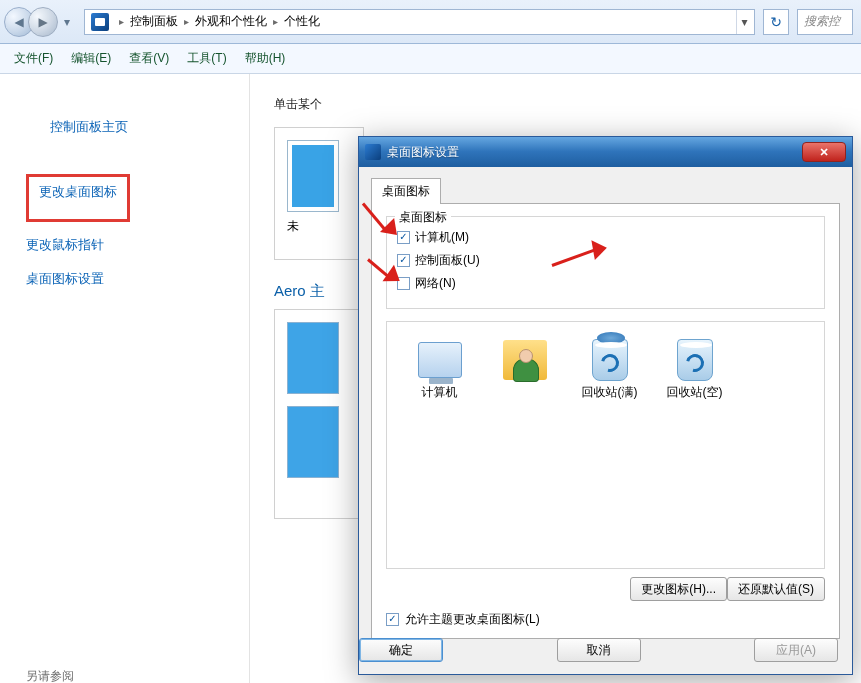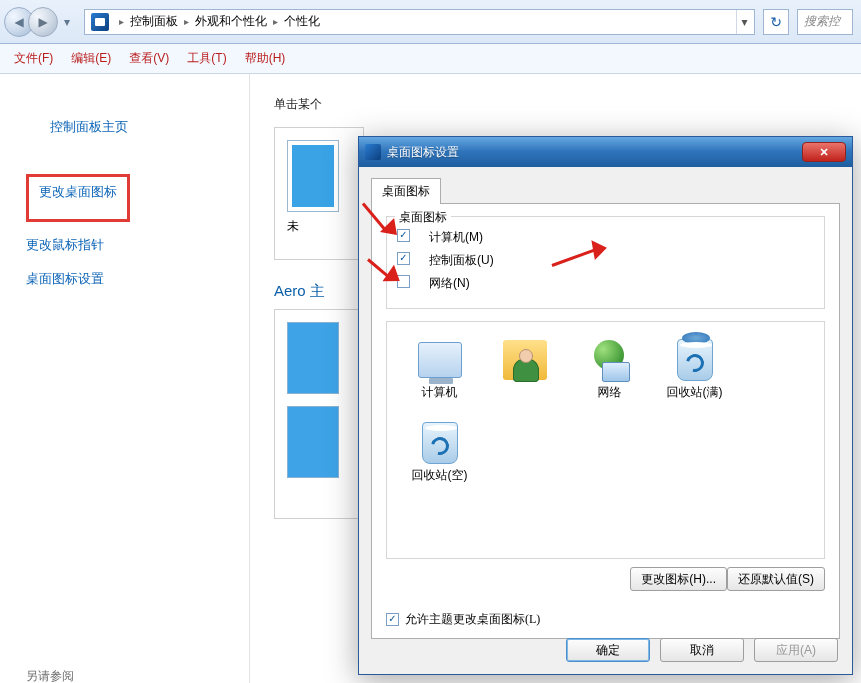--- a/index.html
+++ b/index.html
@@ -65,21 +65,21 @@
     width: 56px; height:26px;margin-left:4px;
     border:1px solid #9fb6d3;background:#fff;padding:0 6px;
     display:flex;align-items:center;color:#888;font-style:italic;
     overflow:hidden;white-space:nowrap;
   }
   
   .menubar {
     background:#f3f8ff; border-bottom:1px solid #c9d6e6;
     display:flex; gap:18px; padding:6px 14px;
   }
-  .menubar > div { color:#b91c1c; }
+  .menubar > div { color:#14532d; }
   
   .contentrow { flex:1; display:flex; overflow:hidden; }
   .sidebar {
     width: 250px; background:#fff; border-right:1px solid #e3e3e3;
     padding: 22px 10px 10px 26px;
   }
   .sidebar .link { color:#0b63b6; cursor:pointer; margin-bottom:16px; font-size:13px; }
   .sidebar .link.main { color:#0b63b6; }
   .sidebar .highlight-box {
     border:3px solid #e03b34; padding:6px 10px; display:inline-block; margin-bottom:14px;
@@ -142,21 +142,21 @@
     height:436px; display:flex; flex-direction:column;
   }
   
   .group{
     border:1px solid #d6d6d6; padding:12px 10px 10px 10px; position:relative;
     margin-bottom:12px;
   }
   .group .glegend{
     position:absolute; top:-8px; left:8px; background:#fff; padding:0 4px; font-size:12px;
   }
-  .chkrow{ display:flex; align-items:flex-start; gap:19px; margin-bottom:6px; }
+  .chkrow{ display:flex; align-items:center; gap:5px; margin-bottom:6px; }
   .chkgrid{ display:flex; }
   .chkcol{ flex:1; }
   .chk{
     width:13px;height:13px;border:1px solid #7a9ec6;background:#fff;display:inline-flex;
     align-items:center;justify-content:center;font-size:10px;color:#0a57a1;line-height:1;
   }
   .chk.checked::after{ content:"✓"; position:relative; top:-1px; }
   
   .iconlist{
     flex:1; border:1px solid #d6d6d6; padding:14px 10px 8px 10px;
@@ -213,26 +213,26 @@
     border-left-color:transparent;transform:rotate(-30deg);
   }
   
   .btnrow{ display:flex; justify-content:flex-end; margin-top:8px; }
   .winbtn{
     min-width:96px;height:24px;border:1px solid #9e9e9e;background:linear-gradient(#fdfdfd,#e6e6e6);
     display:flex;align-items:center;justify-content:center;font-size:12px;padding:0 10px;border-radius:3px;
   }
   .winbtn.primary{ border-color:#4b8fd0; box-shadow:0 0 0 1px #7fb6e5 inset; }
   
-  .allowrow{ display:flex; align-items:center; gap:6px; margin-top:20px;font-family:Liberation Serif, serif; }
+  .allowrow{ display:flex; align-items:center; gap:6px; margin-top:10px; }
   
   .dlg-footer{
     position:absolute; left:0; right:0; bottom:0;
     padding:8px 14px 12px 0;
-    display:flex;justify-content:flex-end;gap:10px;
+    display:flex;justify-content:space-between;gap:10px;
   }
   .arrowline{
     position:absolute;background:#d9201b;
   }
   .arrowhead{
     position:absolute;width:0;height:0;
     border-left:10px solid transparent;border-right:10px solid transparent;border-top:14px solid #d9201b;
   }
 </style>
 </head>
@@ -363,26 +363,20 @@
             <span>计算机</span>
           </div>
           <div class="iconitem">
             <div class="big-icon">
                 <div class="ic-user"></div>
               </div>
             <span></span>
           </div>
           <div class="iconitem">
             <div class="big-icon">
-                <div class="ic-net"></div>
-              </div>
-            <span>网络</span>
-          </div>
-          <div class="iconitem">
-            <div class="big-icon">
                 <div class="ic-bin full">
                   <div class="recycle-sym"></div>
                 </div>
               </div>
             <span>回收站(满)</span>
           </div>
           <div class="iconitem">
             <div class="big-icon">
                 <div class="ic-bin empty">
                   <div class="recycle-sym"></div>

